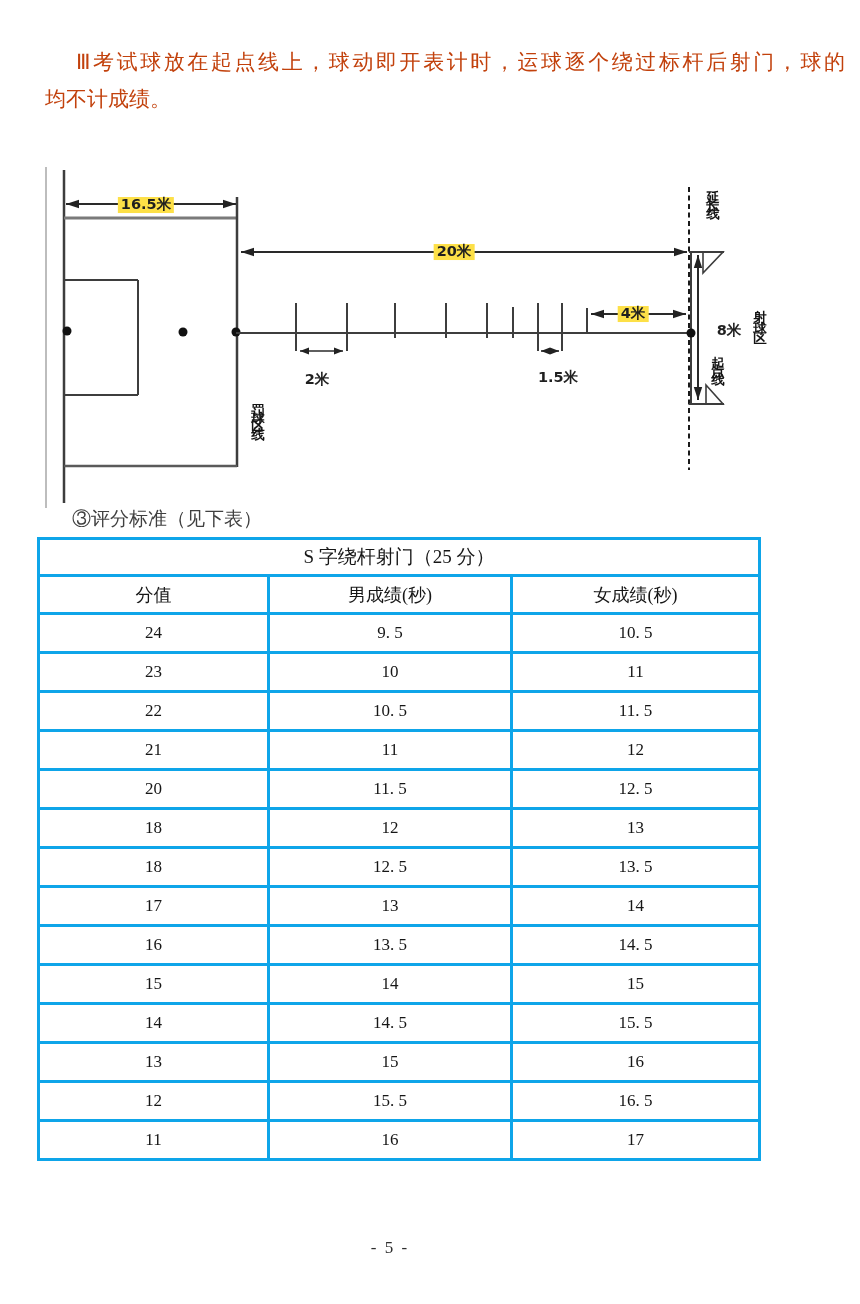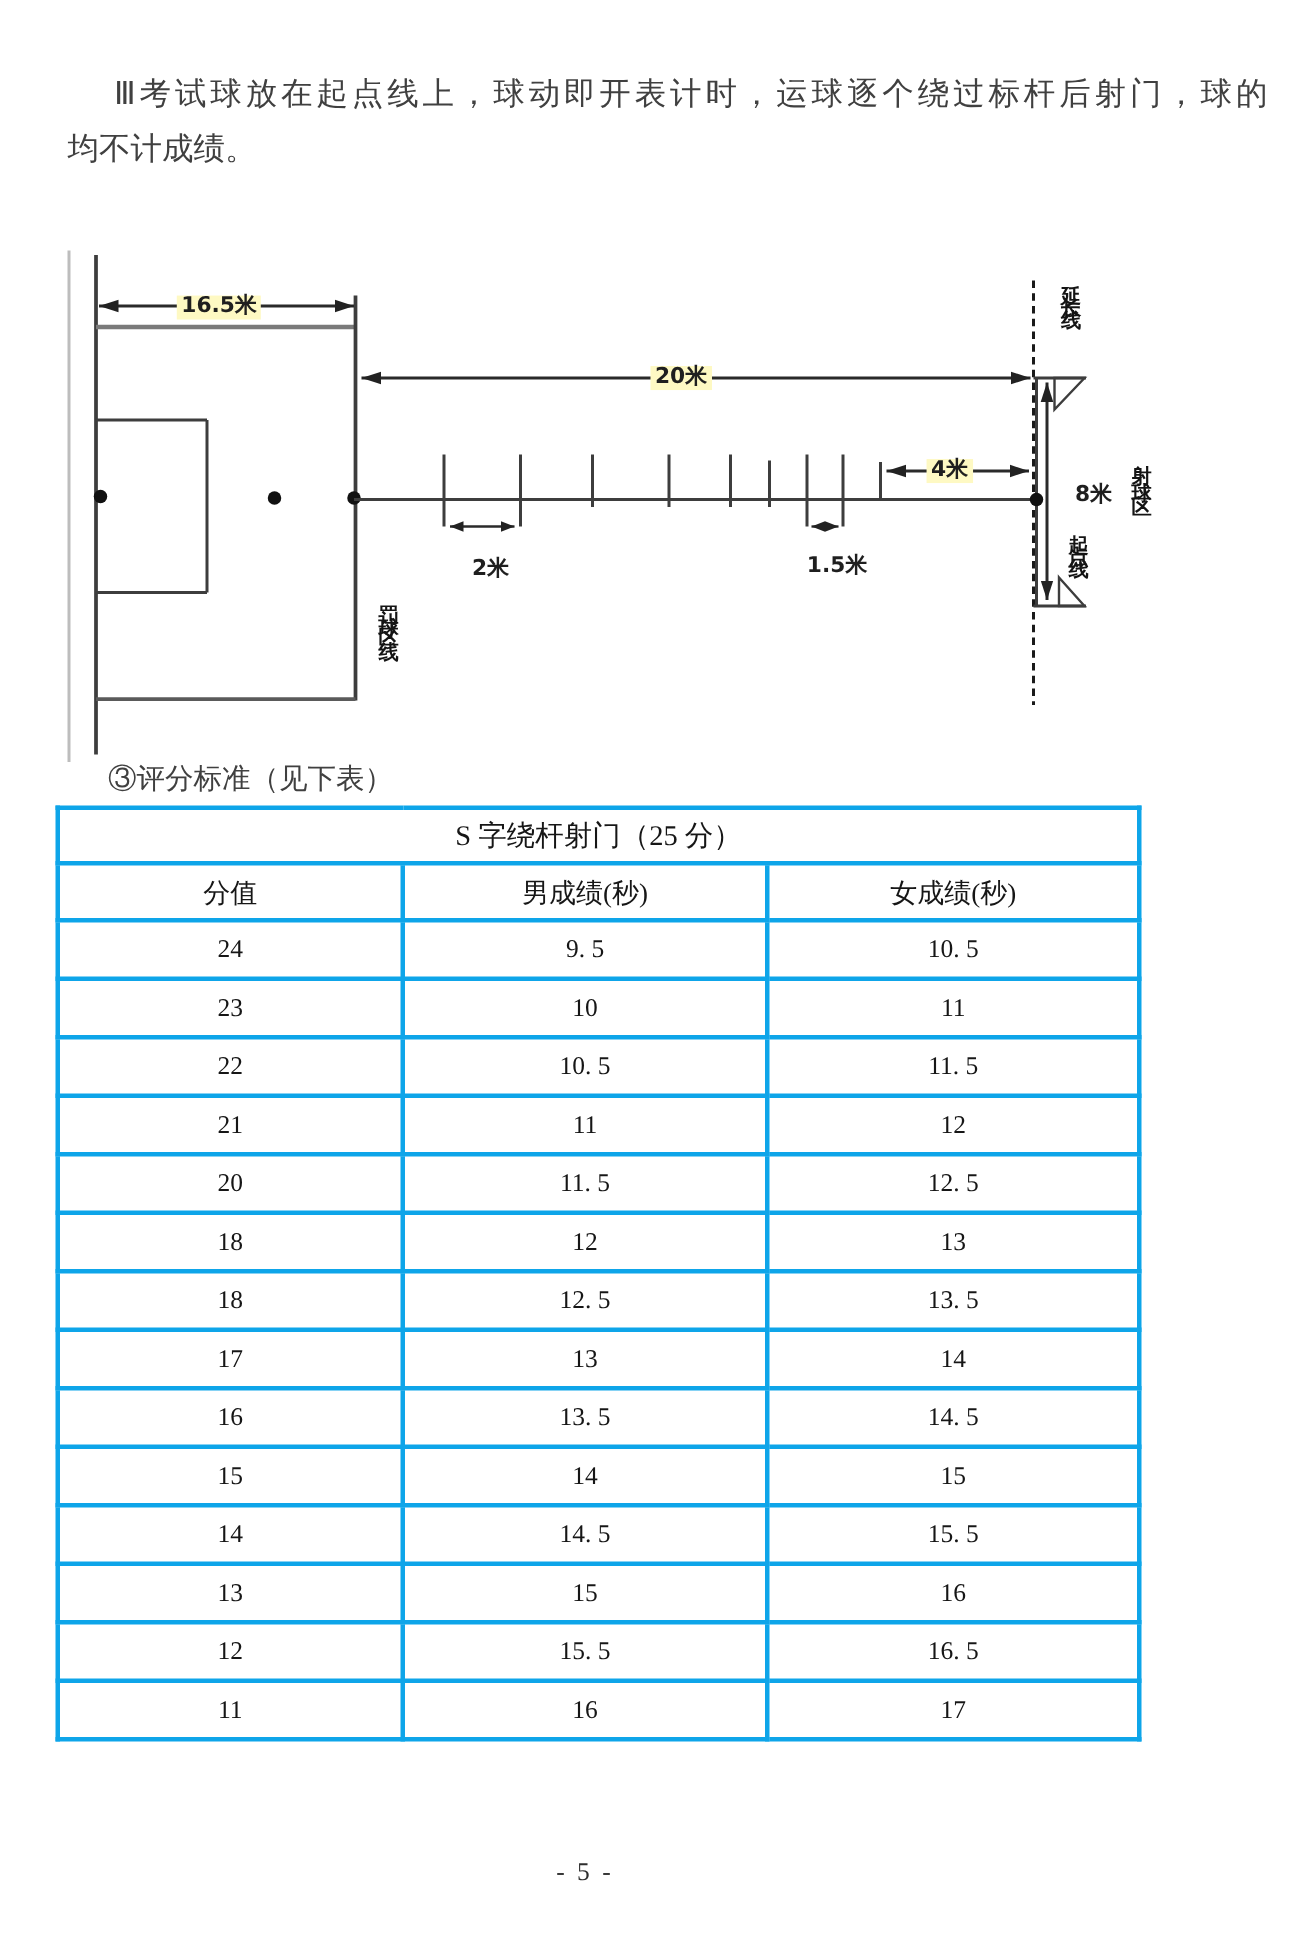--- a/index.html
+++ b/index.html
@@ -7,31 +7,31 @@
     position:relative;
     width:860px;height:1304px;
     background:#ffffff;
     overflow:hidden;
     font-family:"Liberation Serif", serif;
     color:#1c1c1c;
   }
   
   .para{
     position:absolute;left:45px;top:44px;width:800px;
-    font-size:21px;line-height:37px;color:#404040;
+    font-size:21px;line-height:37px;color:#c2410c;
   }
   .para-line{text-align:justify;text-align-last:justify;}
   .para-line.first{text-indent:31px;}
   .para-line.last{text-align-last:left;}
   
   .diagram-svg{position:absolute;left:0;top:0;}
   .dlabel{
     position:absolute;transform:translate(-50%,-50%);
     font-family:"DejaVu Sans", sans-serif;font-weight:bold;
-    font-size:14.5px;color:#1f1f1f;background:#fef9c3;
+    font-size:14.5px;color:#1f1f1f;background:#fde047;
     padding:0 3px;line-height:1.1;white-space:nowrap;
   }
   .dlabel.nobg{background:transparent;}
   .vtext{
     position:absolute;writing-mode:vertical-rl;text-orientation:upright;
     font-family:"DejaVu Sans", sans-serif;font-weight:bold;
     font-size:13.5px;letter-spacing:8px;line-height:1;
     color:#141414;white-space:nowrap;
   }
   .vtext.wide{letter-spacing:11px;}
@@ -127,21 +127,21 @@
     <line x1="689" y1="404" x2="724" y2="404" stroke="#3d3d3d" stroke-width="2"></line>
     <polygon points="703,252 723,252 703,273" fill="none" stroke="#3d3d3d" stroke-width="1.6"></polygon>
     <polygon points="706,385 723,404 706,404" fill="none" stroke="#3d3d3d" stroke-width="1.6"></polygon>
     <circle cx="691" cy="333" r="4.5" fill="#111"></circle>
   </g>
 </svg>
 
 <div class="dlabel" style="left:146px;top:205px;">16.5米</div>
 <div class="dlabel" style="left:454px;top:252px;">20米</div>
 <div class="dlabel" style="left:633px;top:314px;">4米</div>
-<div class="dlabel nobg" style="left:327px;top:380px;">2米</div>
+<div class="dlabel nobg" style="left:317px;top:380px;">2米</div>
 <div class="dlabel nobg" style="left:558px;top:378px;">1.5米</div>
 <div class="dlabel nobg" style="left:729px;top:331px;">8米</div>
 <div class="vtext" style="left:706px;top:179px;">延长线</div>
 <div class="vtext" style="left:711px;top:345px;">起点线</div>
 <div class="vtext wide" style="left:753px;top:299px;">射球区</div>
 <div class="vtext" style="left:251px;top:392px;">罚球区线</div>
 
 <div class="section-label">③评分标准（见下表）</div>
 
 <table class="score-table">

